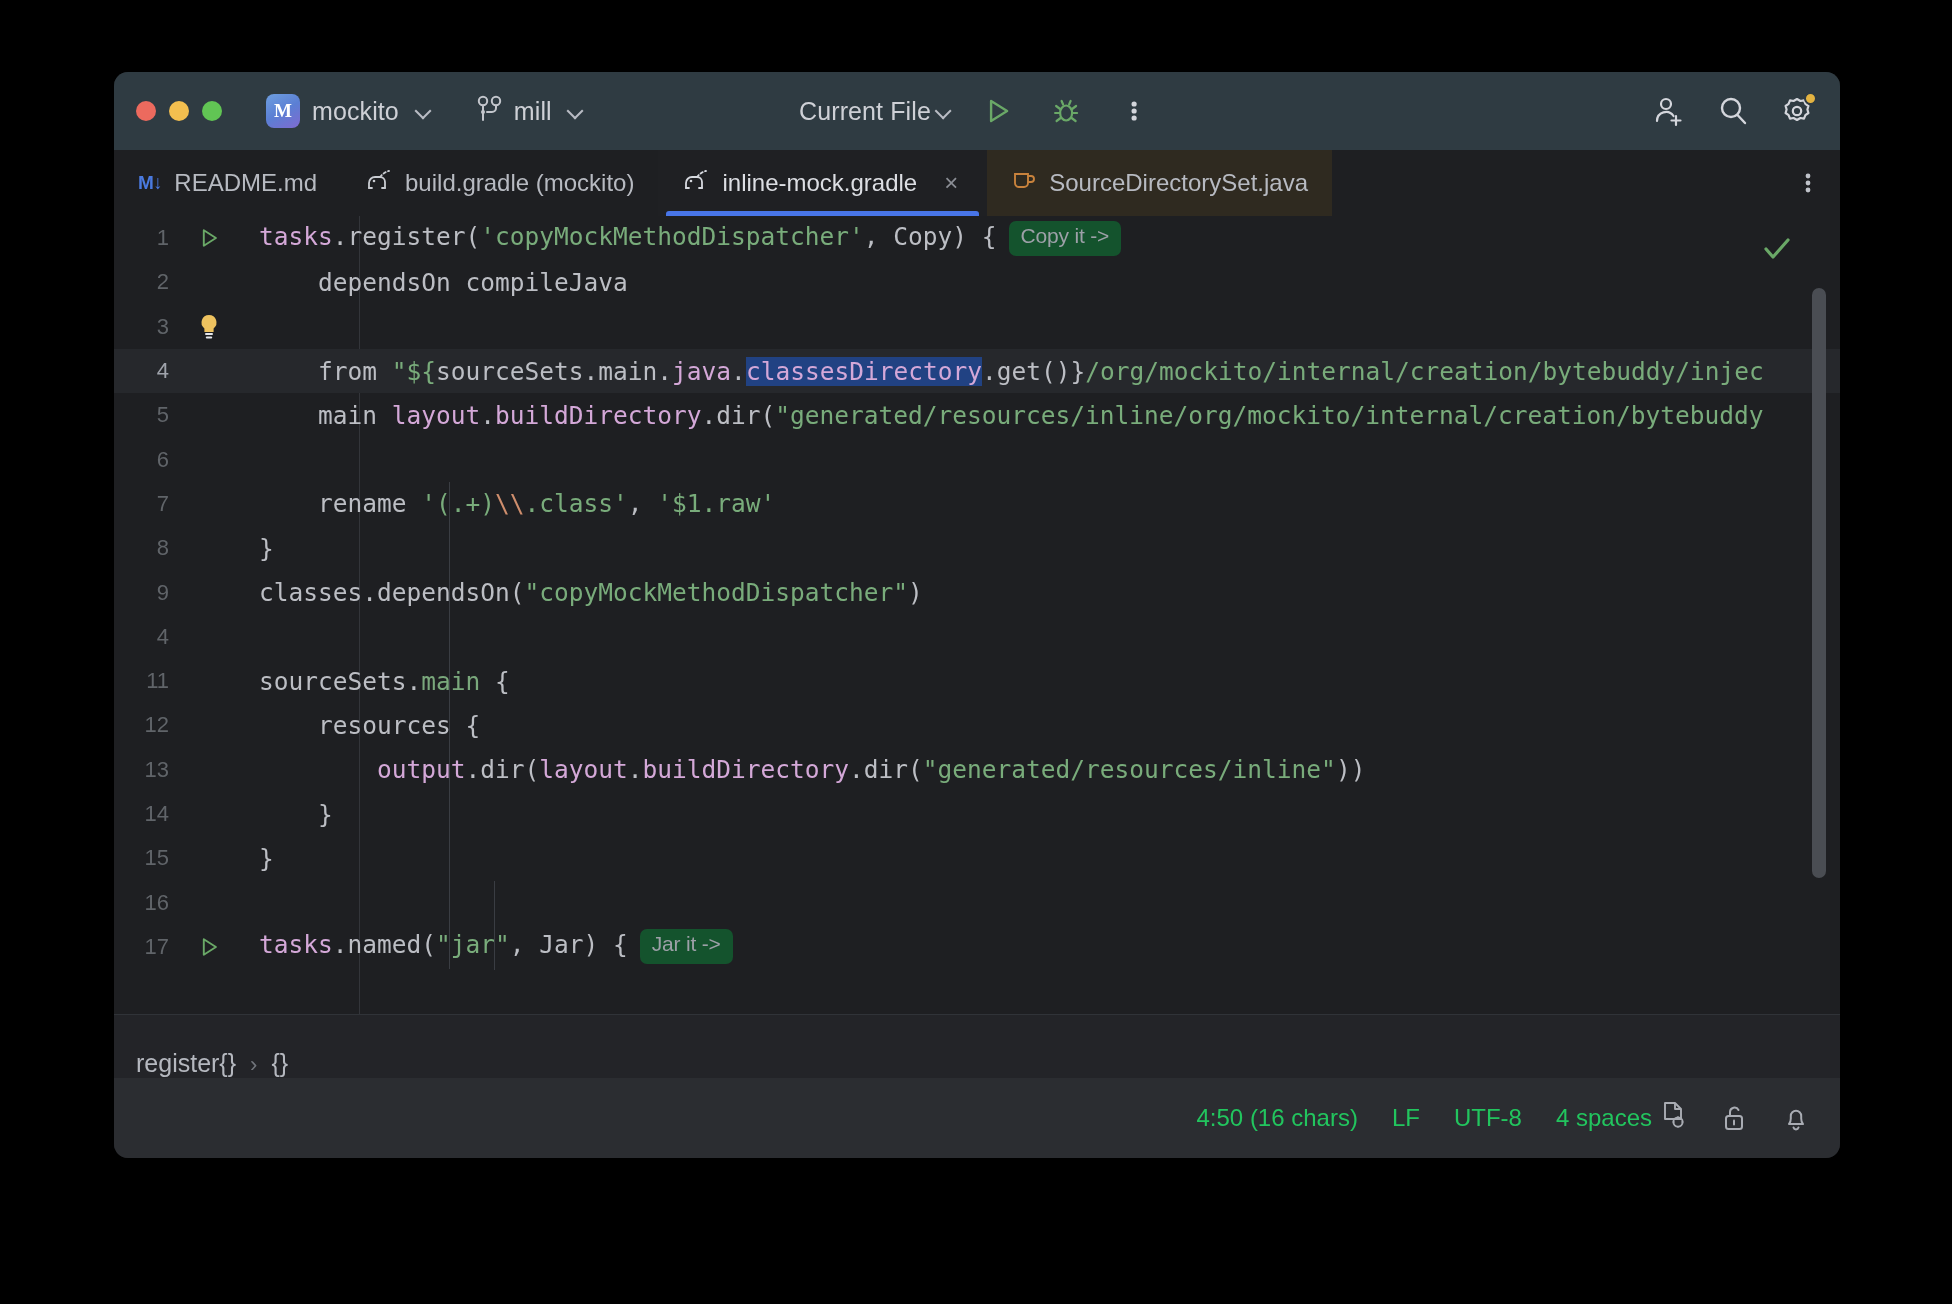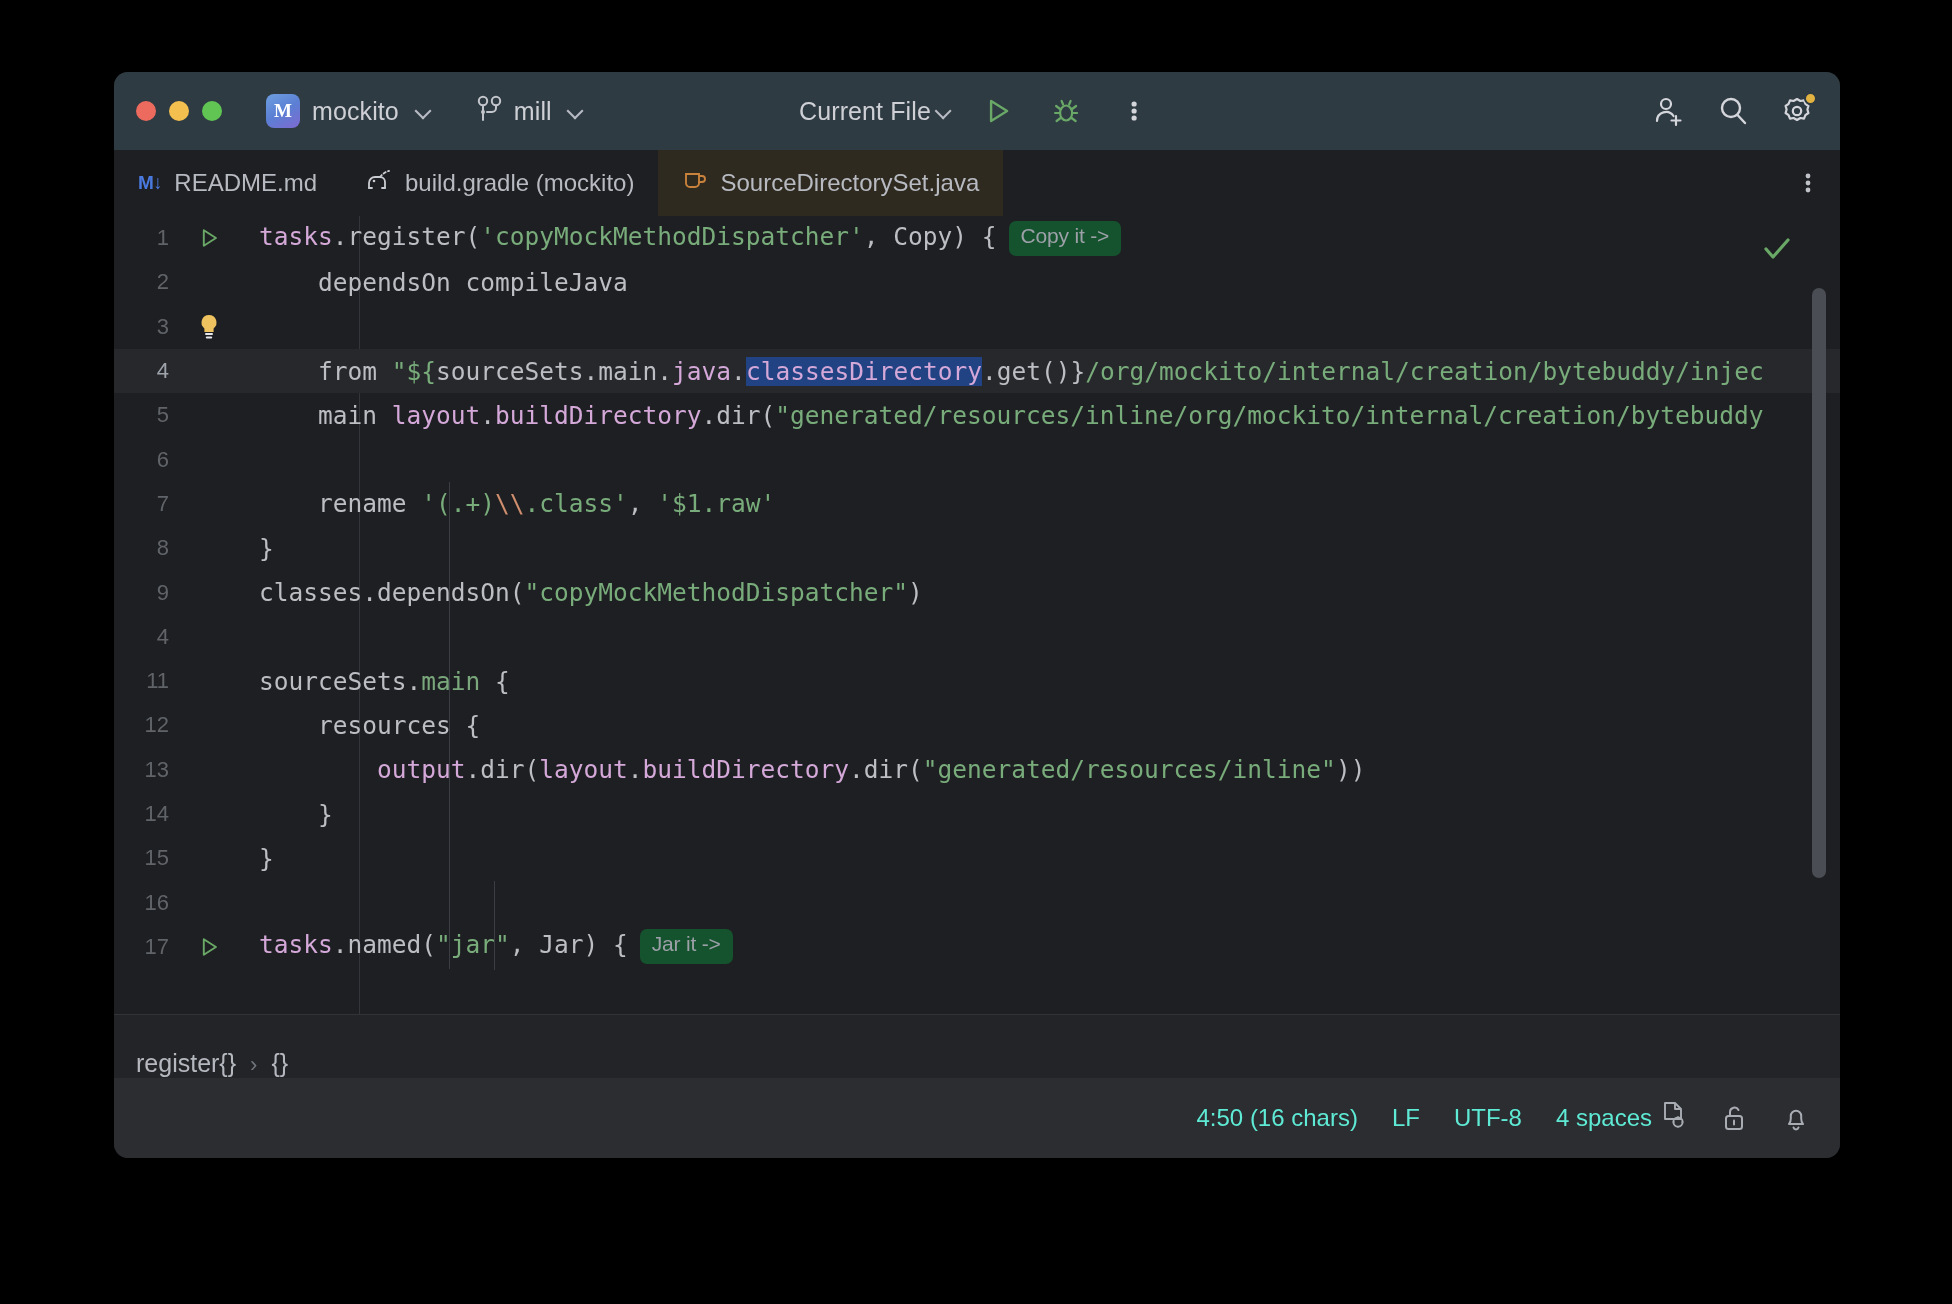--- a/index.html
+++ b/index.html
@@ -200,21 +200,21 @@
   }
   .bc-sep { color: #71757c; font-size: 22px; }
 
   
   #statusbar {
     height: 80px;
     background: #2b2d31;
     display: flex; align-items: center; justify-content: flex-end;
     padding-right: 30px;
     gap: 34px;
-    color: #5eead4; font-size: 24px;
+    color: #22c55e; font-size: 24px;
     font-family: "Liberation Sans", sans-serif;
   }
   .sb-item { display: flex; align-items: center; gap: 8px; }
 </style>
 </head>
 <body>
 
 <div id="window">
 
   <div id="toolbar">
@@ -307,20 +307,32 @@
         <svg width="28" height="24" viewBox="0 0 28 24" fill="none" stroke="#c9ccd2" stroke-width="1.8" stroke-linecap="round">
           <path d="M4 20 v-5 a6 6 0 0 1 6 -6 h5 a5 5 0 0 1 5 5 v6"></path>
           <path d="M4 20 h3 M17 20 h3"></path>
           <path d="M15 9 q4 -5 9 -6" stroke-dasharray="2.5 2.5"></path>
           <circle cx="9" cy="13" r="1.3" fill="#c9ccd2" stroke="none"></circle>
         </svg>
       </span>
       <span>build.gradle (mockito)</span>
     </div>
 
+    <div class="tab active">
+      <span>
+        <svg width="28" height="24" viewBox="0 0 28 24" fill="none" stroke="#d6d9df" stroke-width="1.8" stroke-linecap="round">
+          <path d="M4 20 v-5 a6 6 0 0 1 6 -6 h5 a5 5 0 0 1 5 5 v6"></path>
+          <path d="M4 20 h3 M17 20 h3"></path>
+          <path d="M15 9 q4 -5 9 -6" stroke-dasharray="2.5 2.5"></path>
+          <circle cx="9" cy="13" r="1.3" fill="#d6d9df" stroke="none"></circle>
+        </svg>
+      </span>
+      <span>inline-mock.gradle</span>
+      <span class="tab-close">×</span>
+    </div>
 
     <div class="tab java">
       <span>
         <svg width="26" height="26" viewBox="0 0 26 26" fill="none" stroke="#c8823c" stroke-width="1.9" stroke-linecap="round">
           <path d="M4 7 h13 v9 a4 4 0 0 1 -4 4 H8 a4 4 0 0 1 -4 -4z"></path>
           <path d="M17 9 h3 a3 3 0 0 1 0 6 h-3"></path>
         </svg>
       </span>
       <span>SourceDirectorySet.java</span>
     </div>

